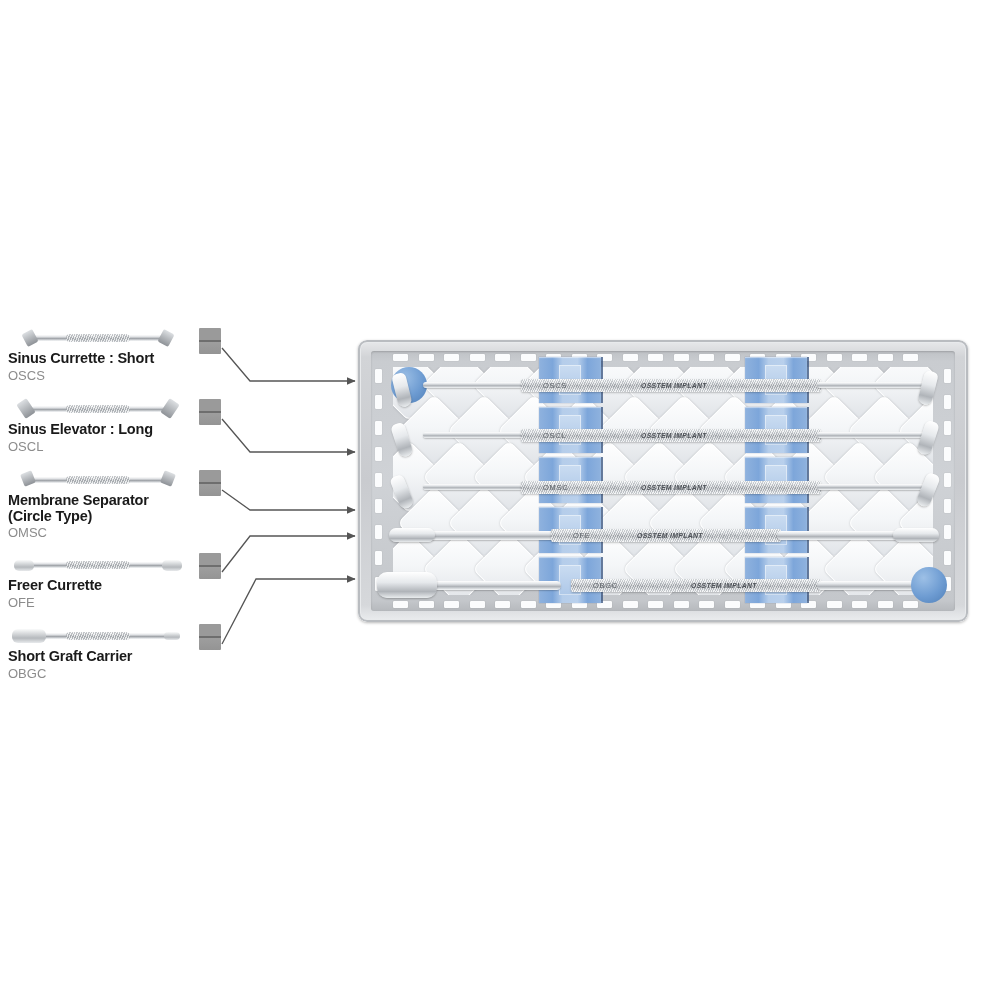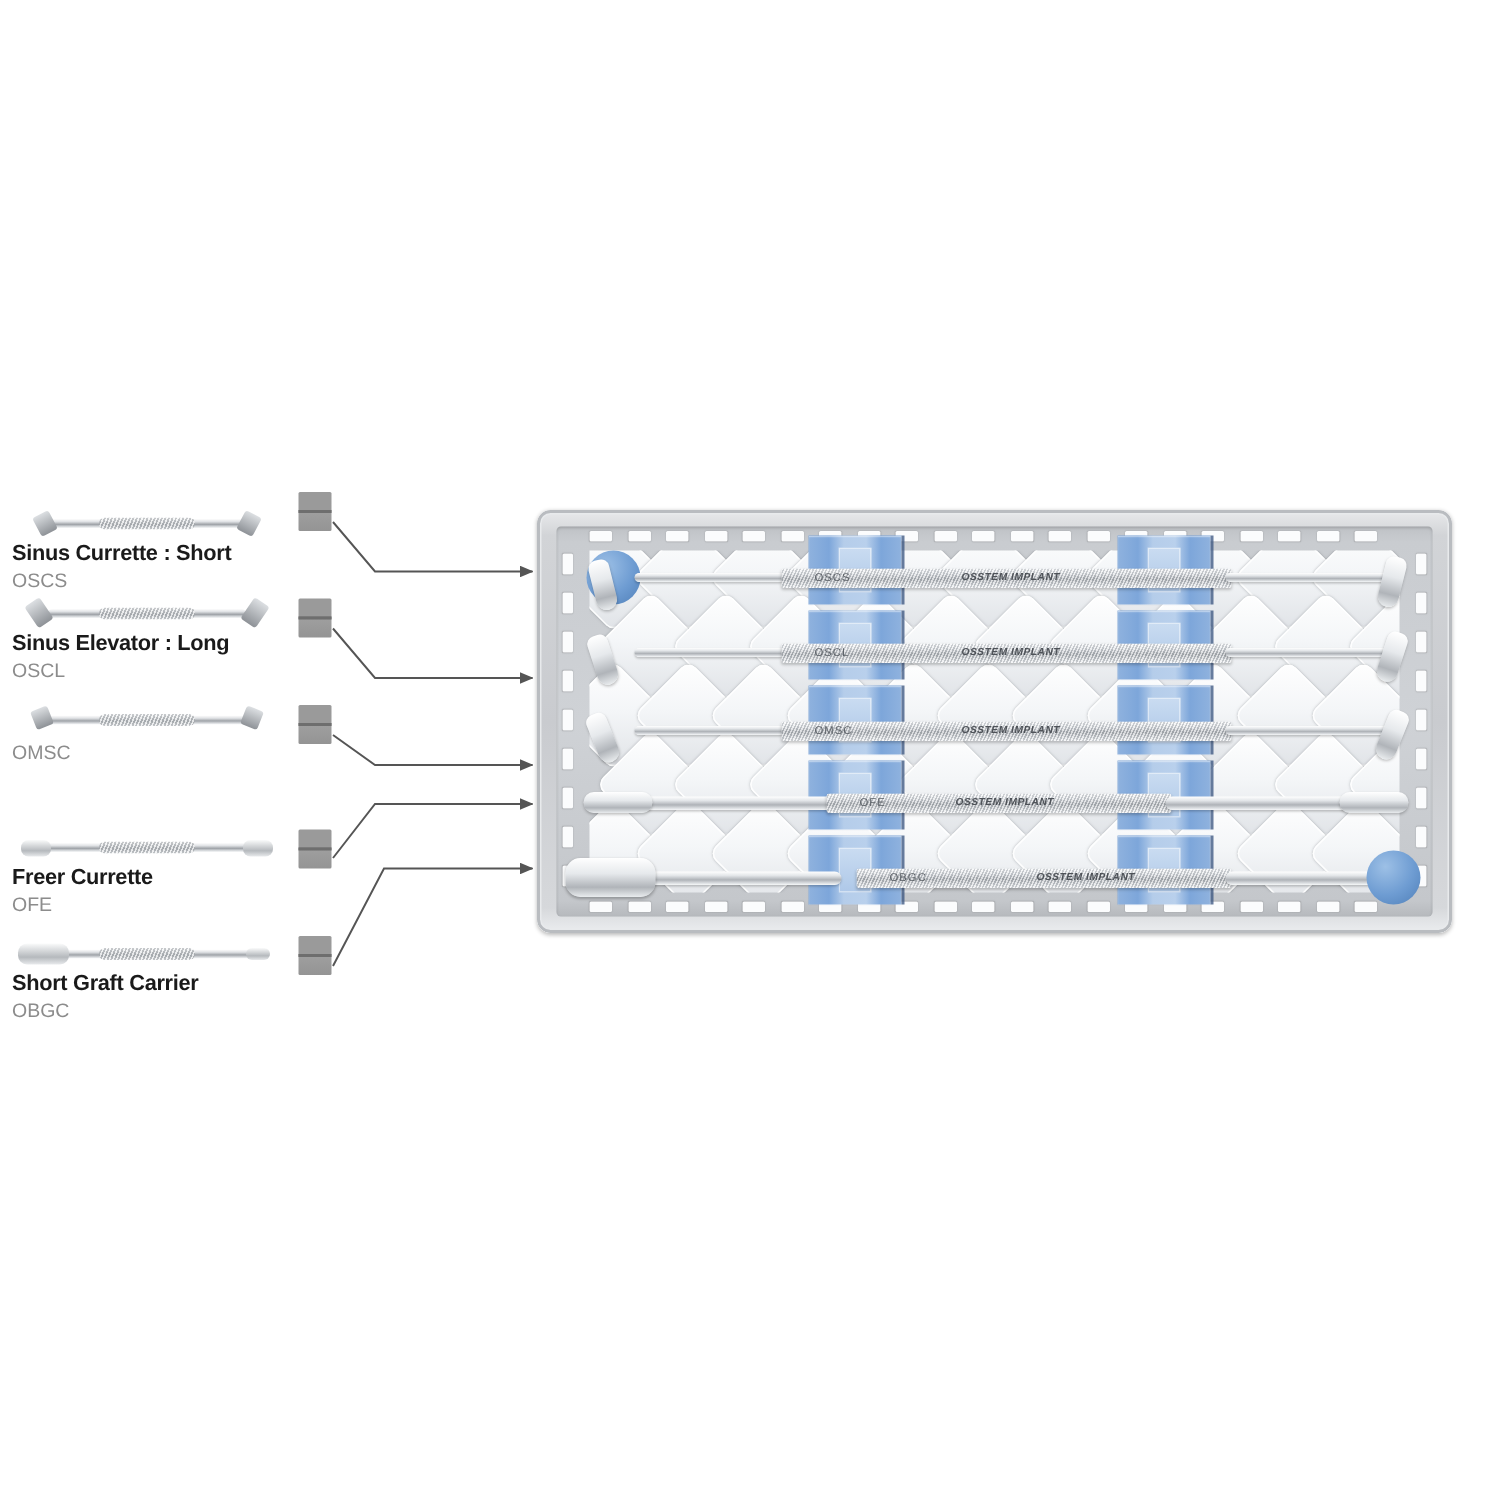--- a/index.html
+++ b/index.html
@@ -138,21 +138,21 @@
     background: linear-gradient(180deg,#fafbfb,#b5b9bd 65%,#e8eaec);
   }
 </style>
 </head>
 <body>
 
 <div id="root">
 
   <div class="legend">
 
-    <div class="legend-item" style="top:336px;">
+    <div class="legend-item" style="top:325px;">
       <div class="thumb">
         <div class="tn-shaft"></div>
           <div class="tn-grip"></div>
         <div class="tn-hook" style="left:16px;top:6px;transform:rotate(-28deg);"></div>
         <div class="tn-hook" style="right:16px;top:6px;transform:rotate(28deg);"></div>
       </div>
       <div class="legend-name">Sinus Currette : Short</div>
       <div class="legend-code">OSCS</div>
     </div>
 
@@ -167,20 +167,22 @@
       <div class="legend-code">OSCL</div>
     </div>
 
     <div class="legend-item" style="top:467px;">
       <div class="thumb">
         <div class="tn-shaft"></div>
           <div class="tn-grip"></div>
         <div class="tn-hook" style="left:14px;top:5px;height:13px;transform:rotate(-22deg);"></div>
         <div class="tn-hook" style="right:14px;top:5px;height:13px;transform:rotate(22deg);"></div>
       </div>
+      <div class="legend-name">Membrane Separator
+(Circle Type)</div>
       <div class="legend-code">OMSC</div>
     </div>
 
     <div class="legend-item" style="top:552px;">
       <div class="thumb">
         <div class="tn-shaft" style="left:10px;right:10px;"></div>
           <div class="tn-grip"></div>
         <div class="tn-pad" style="left:6px;top:8px;width:20px;"></div>
         <div class="tn-pad" style="right:6px;top:8px;width:20px;"></div>
       </div>

